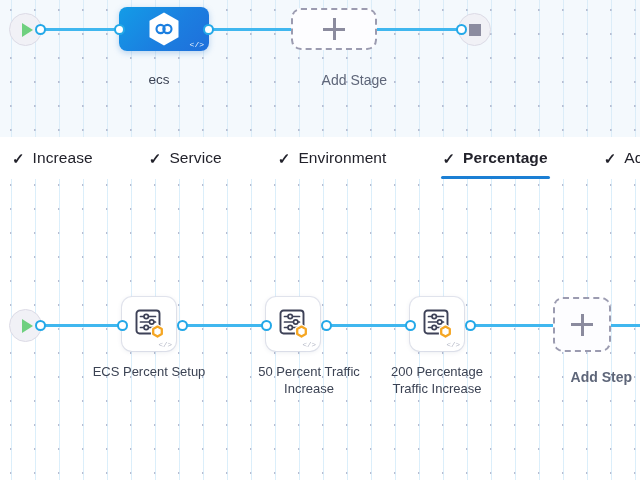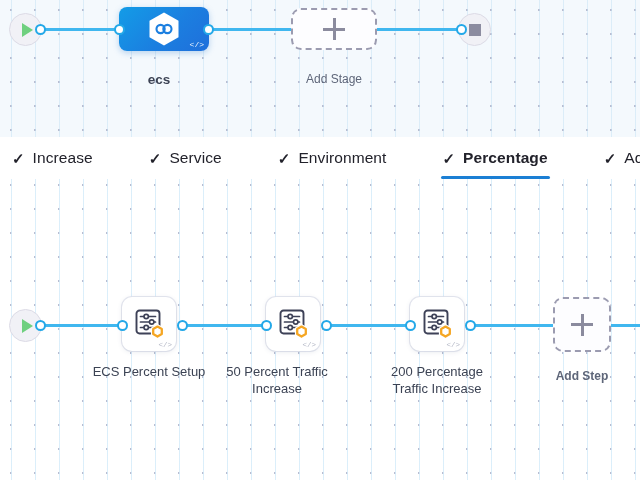--- a/index.html
+++ b/index.html
@@ -192,22 +192,22 @@
   .plus-glyph::before, .plus-glyph::after {
     content: "";
     position: absolute;
     background: #8b8b9e;
   }
   .plus-glyph::before { left: 0; top: 9.5px; width: 22px; height: 3px; }
   .plus-glyph::after  { top: 0; left: 9.5px; height: 22px; width: 3px; }
 
   .add-label {
     position: absolute;
-    text-align: center;
-    font-size: 12px;
+    text-align: right;
+    font-size: 14px;
     color: #5e6679;
     z-index: 10;
   }
 
   
   .step-node {
     position: absolute;
     width: 54px;
     height: 54px;
     border-radius: 10px;
@@ -258,21 +258,21 @@
         <polygon points="17,1.5 31.5,9.8 31.5,26.2 17,34.5 2.5,26.2 2.5,9.8" fill="#ffffff"></polygon>
         <g fill="none" stroke="#1b7fe0" stroke-width="2.1" stroke-linecap="round">
           <circle cx="13.6" cy="18" r="4.1"></circle>
           <circle cx="20.4" cy="18" r="4.1"></circle>
         </g>
       </svg>
       <span class="code-badge">&lt;/&gt;</span>
     </div>
     <div class="port" style="left:114px; top:24px;"></div>
     <div class="port" style="left:203px; top:24px;"></div>
-    <div class="stage-label" style="left:114px; top:72px; width:90px;font-weight:bold;">ecs</div>
+    <div class="stage-label" style="left:114px; top:72px; width:90px;">ecs</div>
 
     <div class="add-node" style="left:291px; top:8px; width:86px; height:42px;">
       <div class="plus-glyph"></div>
     </div>
     <div class="add-label" style="left:281px; top:72px; width:106px;">Add Stage</div>
 
     <div class="port" style="left:456px; top:24px;"></div>
     <div class="terminal" style="left:458px; top:13px;">
       <div class="stop-sq"></div>
     </div>
@@ -355,21 +355,21 @@
           <circle cx="19.7" cy="15" r="2.2"></circle>
           <circle cx="14.2" cy="20.5" r="2.2"></circle>
         </g>
         <polygon points="25.5,18.2 31.0,21.4 31.0,27.8 25.5,31.0 20.0,27.8 20.0,21.4" fill="#ffffff" stroke="#ffffff" stroke-width="2.2"></polygon>
         <polygon points="25.5,19.6 29.8,22.1 29.8,27.1 25.5,29.6 21.2,27.1 21.2,22.1" fill="none" stroke="#f5a623" stroke-width="2.3" stroke-linejoin="round"></polygon>
       </svg>
       <span class="code-badge">&lt;/&gt;</span>
     </div>
     <div class="port" style="left:261px; top:141px;"></div>
     <div class="port" style="left:321px; top:141px;"></div>
-    <div class="step-label" style="left:212px; top:184px;">50 Percent Traffic Increase</div>
+    <div class="step-label" style="left:244px; top:184px;">50 Percent Traffic Increase</div>
 
     <div class="step-node" style="left:410px; top:118px;">
       <svg width="34" height="34" viewBox="0 0 34 34">
         <rect x="4.5" y="3.5" width="23" height="23" rx="3" fill="none" stroke="#3d4157" stroke-width="1.9"></rect>
         <g stroke="#3d4157" stroke-width="1.7" stroke-linecap="round" fill="none">
           <line x1="8.5" y1="9.5" x2="12.0" y2="9.5"></line>
           <line x1="16.5" y1="9.5" x2="23.5" y2="9.5"></line>
           <line x1="8.5" y1="15" x2="17.5" y2="15"></line>
           <line x1="22.0" y1="15" x2="23.5" y2="15"></line>
           <line x1="8.5" y1="20.5" x2="12.0" y2="20.5"></line>

